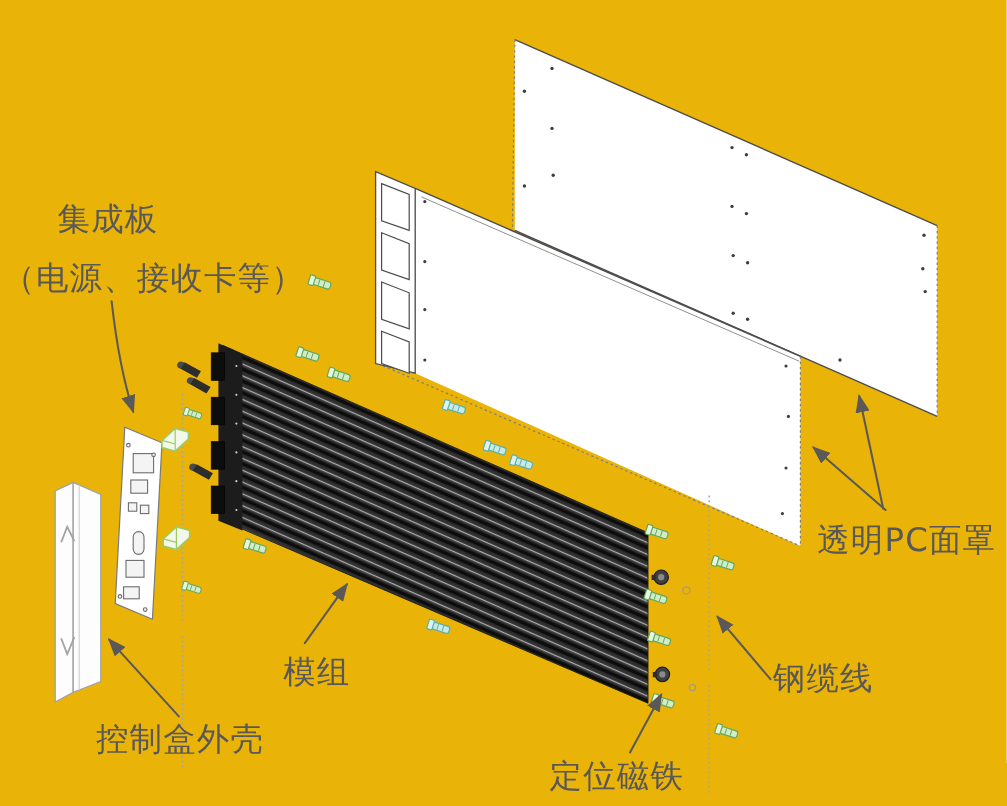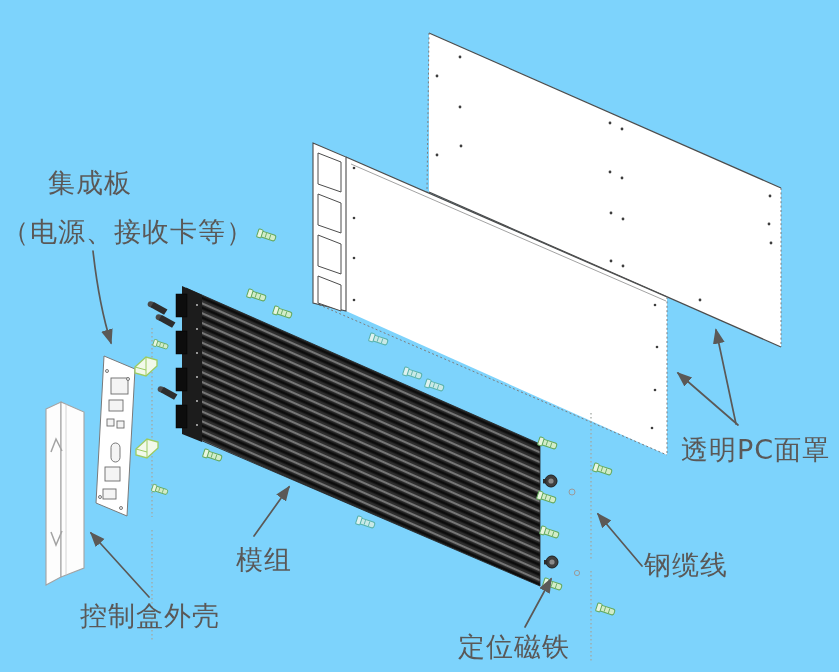--- a/index.html
+++ b/index.html
@@ -1,17 +1,17 @@
 <!DOCTYPE html>
 <html><head>
 <meta charset="utf-8">
 <style>
   html,body{margin:0;padding:0;background:#ffffff;}
   #stage{
-    position:relative;width:839px;height:672px;background:#7dd3fc;overflow:hidden;
+    position:relative;width:839px;height:672px;background:#eab308;overflow:hidden;
     font-family:"DejaVu Sans","Liberation Sans",sans-serif;
   }
   svg{display:block}
   text.callout{
     fill:#5a5857;font-size:27px;letter-spacing:1px;
     font-family:"DejaVu Sans","Liberation Sans",sans-serif;
   }
   .thin-dark{stroke:#4c4c4c;stroke-width:1.2;fill:none}
   .thin-dark-lt{stroke:#8a8a8a;stroke-width:0.8;fill:none}
   .dashed{stroke:#7d7d7d;stroke-width:1;fill:none;stroke-dasharray:2 2.4}

